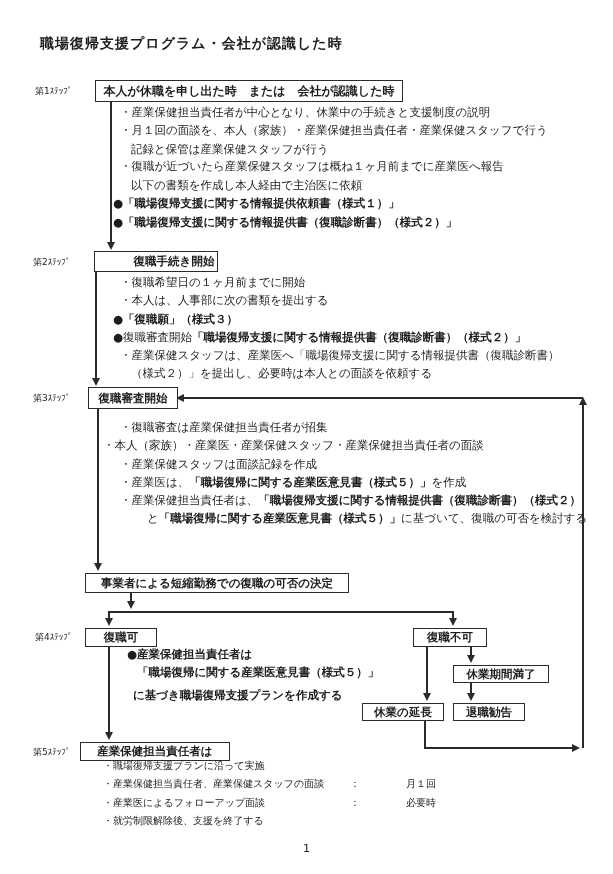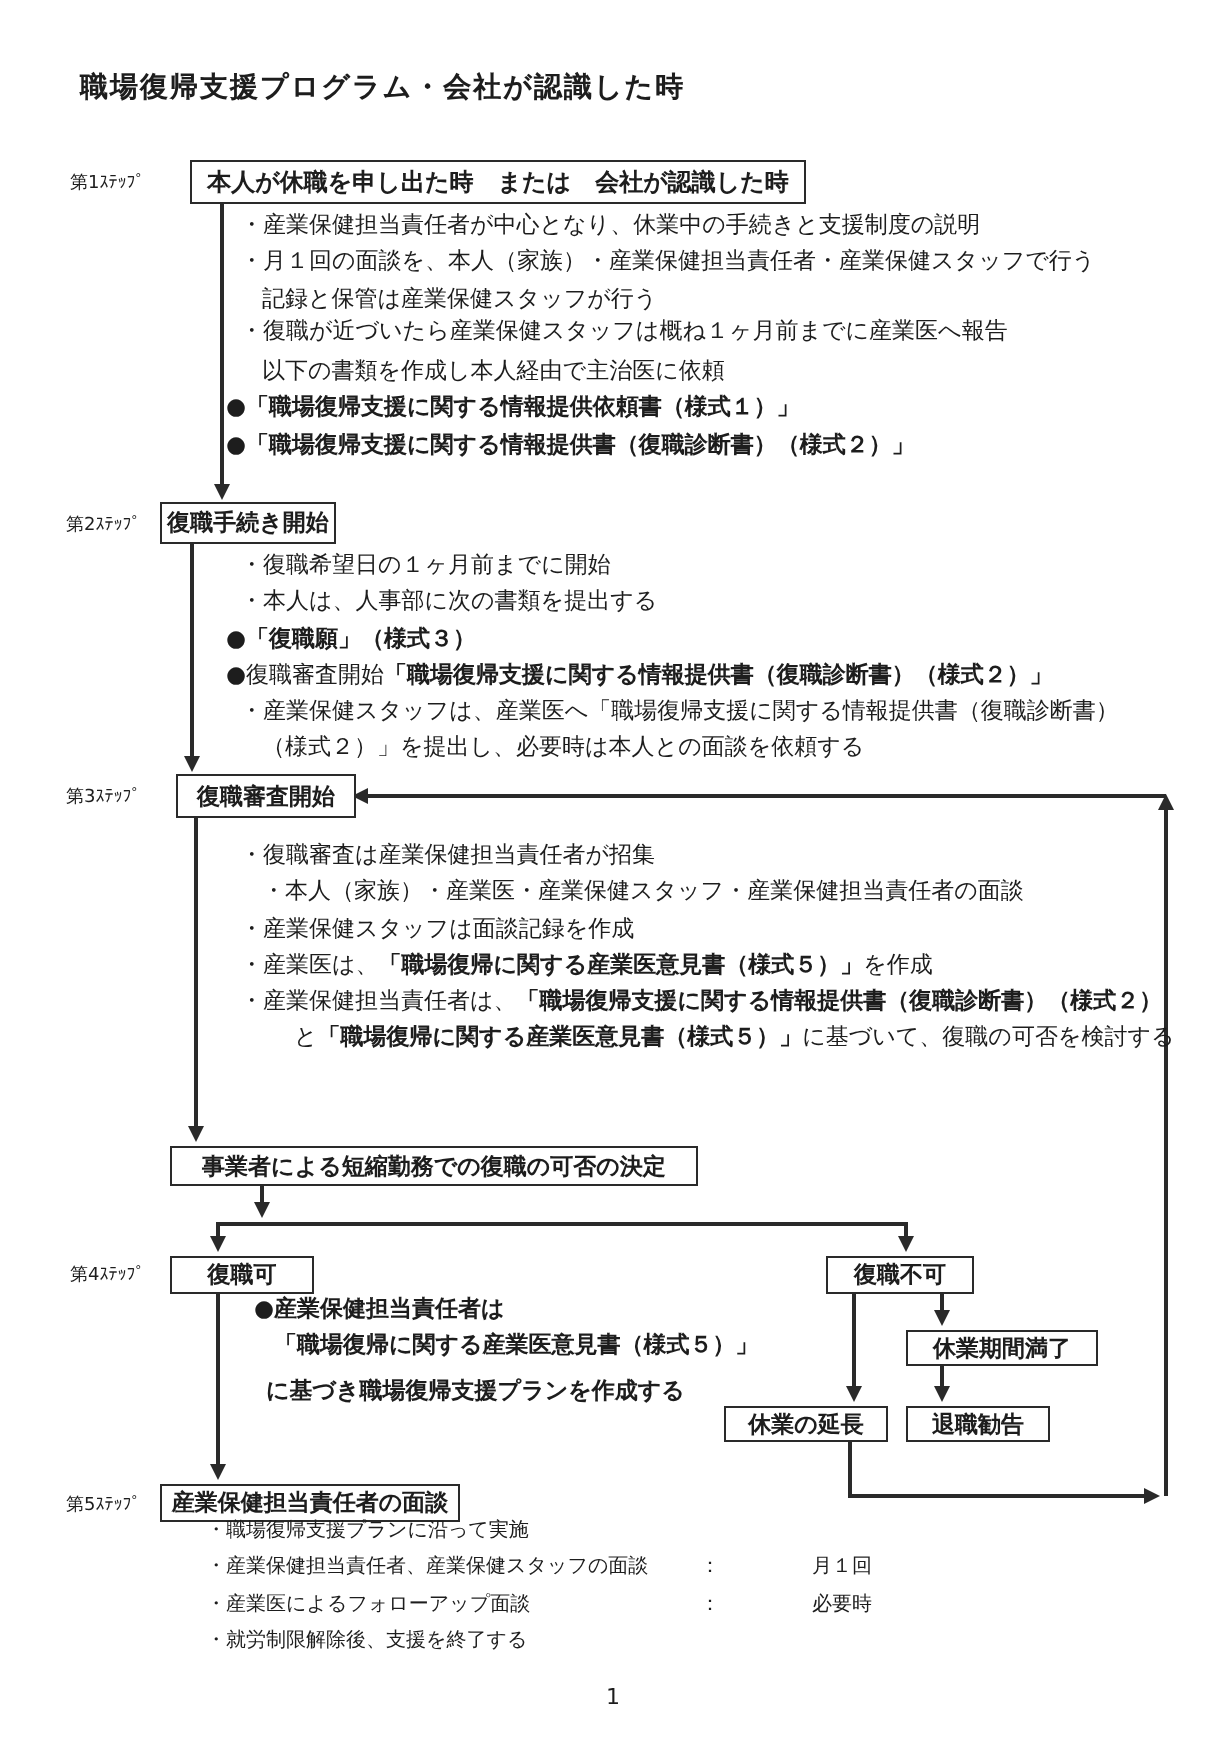--- a/index.html
+++ b/index.html
@@ -15,21 +15,21 @@
   #sl2{left:33px;top:256px;}
   #sl3{left:33px;top:392px;}
   #sl4{left:35px;top:631px;}
   #sl5{left:33px;top:746px;}
   .fbox{
     position:absolute;border:1.5px solid #2a2a2a;background:#fff;
     display:flex;align-items:center;justify-content:center;
     font-weight:bold;font-size:11.5px;white-space:pre;z-index:3;
   }
   #box1{left:95px;top:80px;width:306px;height:20px;font-size:12px;}
-  #box2{left:80px;top:251px;width:86px;height:19px;}
+  #box2{left:94px;top:251px;width:86px;height:19px;padding-left:36px;}
   #box3{left:88px;top:387px;width:88px;height:20px;}
   #boxD{left:85px;top:573px;width:262px;height:18px;}
   #box4a{left:85px;top:628px;width:70px;height:17px;}
   #box4b{left:413px;top:628px;width:72px;height:17px;}
   #boxKM{left:453px;top:665px;width:94px;height:16px;}
   #boxTK{left:453px;top:703px;width:70px;height:16px;}
   #boxKE{left:362px;top:703px;width:80px;height:16px;}
   #box5{left:80px;top:742px;width:148px;height:17px;}
   
   .vl{position:absolute;width:1.5px;background:#2a2a2a;z-index:1;}
@@ -97,21 +97,21 @@
 
   <div class="fbox" id="box1">本人が休職を申し出た時　または　会社が認識した時</div>
   <div class="fbox" id="box2">復職手続き開始</div>
   <div class="fbox" id="box3">復職審査開始</div>
   <div class="fbox" id="boxD">事業者による短縮勤務での復職の可否の決定</div>
   <div class="fbox" id="box4a">復職可</div>
   <div class="fbox" id="box4b">復職不可</div>
   <div class="fbox" id="boxKM">休業期間満了</div>
   <div class="fbox" id="boxTK">退職勧告</div>
   <div class="fbox" id="boxKE">休業の延長</div>
-  <div class="fbox" id="box5">産業保健担当責任者の面談</div>
+  <div class="fbox" id="box5">産業保健担当責任者は</div>
 
   <div class="vl" id="l12"></div>
   <div class="vl" id="l23"></div>
   <div class="vl" id="l3d"></div>
   <div class="hl" id="fbH"></div>
   <div class="vl" id="fbV"></div>
   <div class="vl" id="ldV"></div>
   <div class="hl" id="split"></div>
   <div class="vl" id="dropL"></div>
   <div class="vl" id="dropR"></div>
@@ -148,21 +148,21 @@
   <div class="lines" id="s2b">
       <div class="ln" style="margin-left: 17px;"><span>・復職希望日の１ヶ月前までに開始</span></div>
       <div class="ln" style="margin-left: 17px;"><span>・本人は、人事部に次の書類を提出する</span></div>
       <div class="ln" style="margin-left: 10px;"><span class="b">●「復職願」（様式３）</span></div>
       <div class="ln" style="margin-left: 10px;"><span>●復職審査開始</span><span class="b">「職場復帰支援に関する情報提供書（復職診断書）（様式２）」</span></div>
       <div class="ln" style="margin-left: 17px;"><span>・産業保健スタッフは、産業医へ「職場復帰支援に関する情報提供書（復職診断書）</span></div>
       <div class="ln" style="margin-left: 28px;"><span>（様式２）」を提出し、必要時は本人との面談を依頼する</span></div>
     </div>
   <div class="lines" id="s3b">
       <div class="ln" style="margin-left: 17px;"><span>・復職審査は産業保健担当責任者が招集</span></div>
-      <div class="ln" style="margin-left: 28px;"><span>・本人（家族）・産業医・産業保健スタッフ・産業保健担当責任者の面談</span></div>
+      <div class="ln" style="margin-left: 0;"><span>・本人（家族）・産業医・産業保健スタッフ・産業保健担当責任者の面談</span></div>
       <div class="ln" style="margin-left: 17px;"><span>・産業保健スタッフは面談記録を作成</span></div>
       <div class="ln" style="margin-left: 17px;"><span>・産業医は、</span><span class="b">「職場復帰に関する産業医意見書（様式５）」</span><span>を作成</span></div>
       <div class="ln" style="margin-left: 17px;"><span>・産業保健担当責任者は、</span><span class="b">「職場復帰支援に関する情報提供書（復職診断書）（様式２）</span></div>
       <div class="ln" style="margin-left: 44px; text-align: center;"><span>と</span><span class="b">「職場復帰に関する産業医意見書（様式５）」</span><span>に基づいて、復職の可否を検討する</span></div>
     </div>
   <div class="lines" id="s4b">
       <div class="ln"><span class="b">●産業保健担当責任者は</span></div>
       <div class="ln" style="margin-left: 10px;"><span class="b">「職場復帰に関する産業医意見書（様式５）」</span></div>
       <div class="ln" style="margin-left: 6px; margin-top: 4px;"><span class="b">に基づき職場復帰支援プランを作成する</span></div>
     </div>

